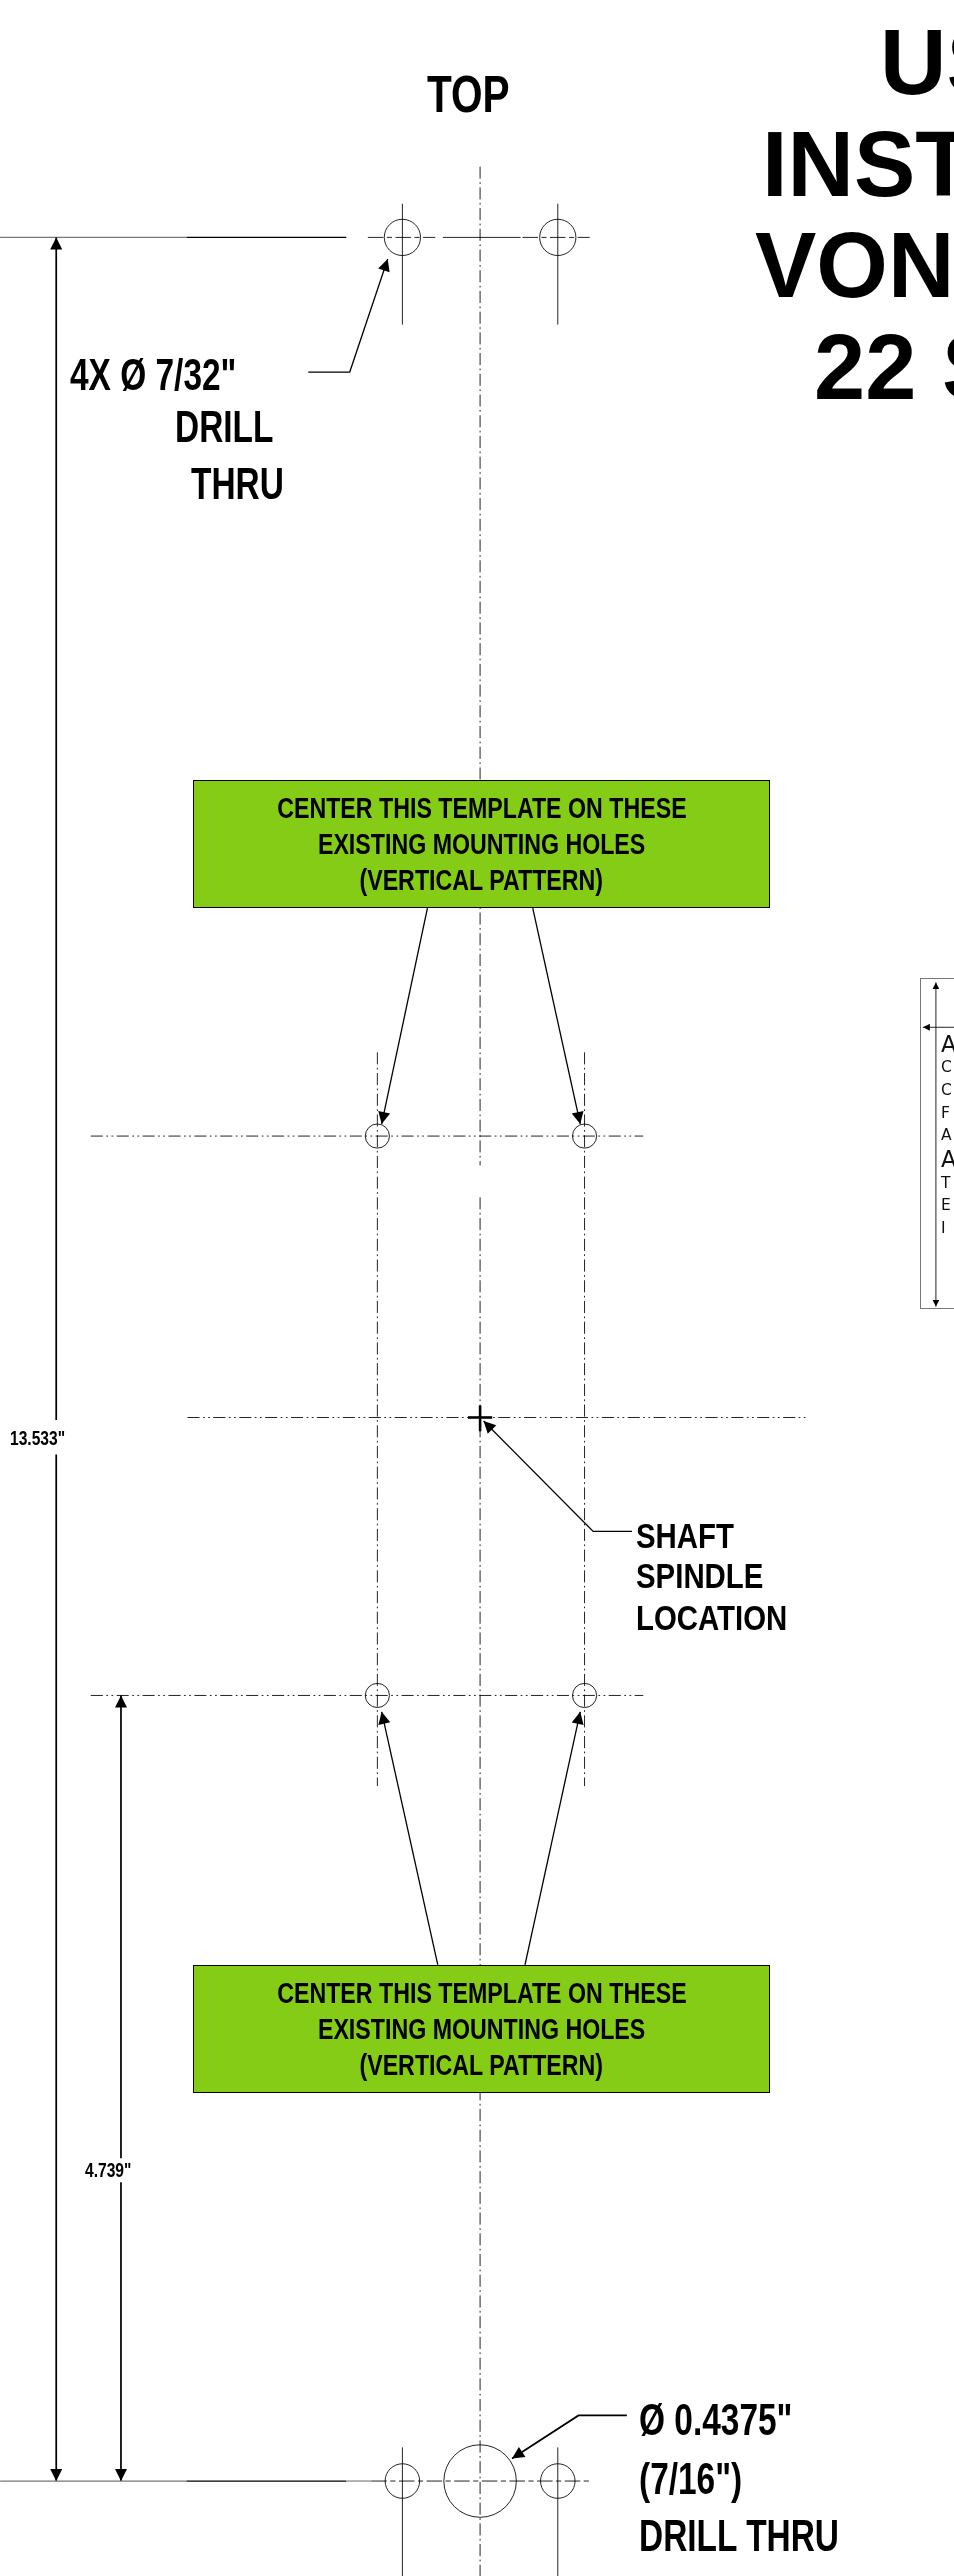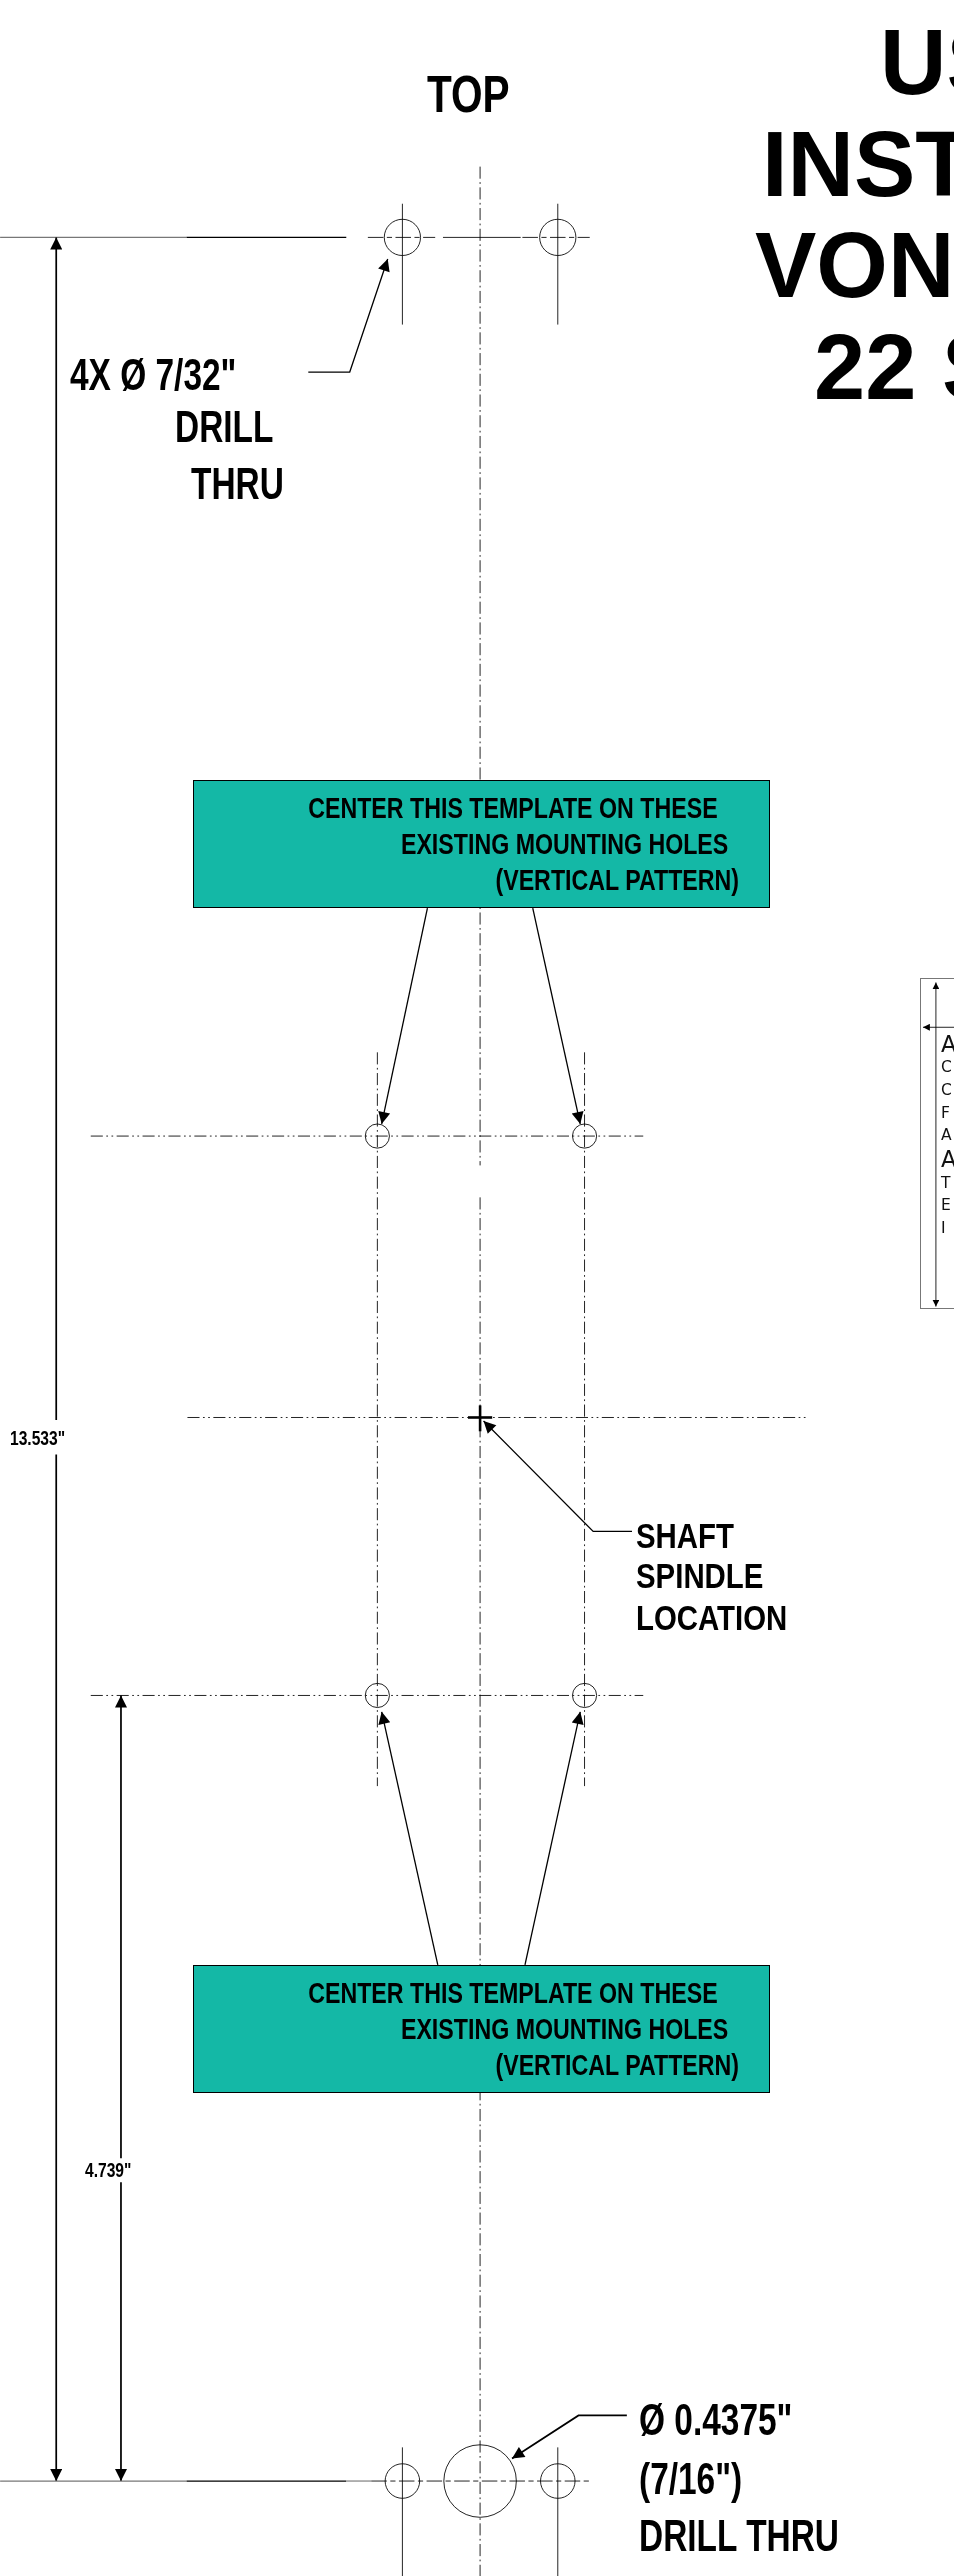--- a/index.html
+++ b/index.html
@@ -6,22 +6,22 @@
   body { width:955px; height:2576px; position:relative; overflow:hidden;
          font-family:"Liberation Sans", "DejaVu Sans", sans-serif; color:#000; }
   svg.drawing { position:absolute; left:0; top:0; }
   .t { position:absolute; font-weight:bold; white-space:nowrap; line-height:1; color:#000; }
   .title { font-size:92px; }
   .top-label { font-size:52px; transform:scaleX(0.78); transform-origin:left top; }
   .note-big { font-size:44px; transform:scaleX(0.76); transform-origin:left top; }
   .shaft { font-size:35px; transform:scaleX(0.84); transform-origin:left top; }
   .dim { font-size:20px; transform:scaleX(0.78); transform-origin:left top; }
   .callout {
-    position:absolute; border:1.7px solid #000; background:#14b8a6; box-sizing:border-box;
-    display:flex; flex-direction:column; align-items:flex-end; justify-content:center;
+    position:absolute; border:1.7px solid #000; background:#84cc16; box-sizing:border-box;
+    display:flex; flex-direction:column; align-items:center; justify-content:center;
   }
   .callout .ln { font-weight:bold; font-size:29px; line-height:36px; white-space:nowrap;
                  transform:scaleX(0.80); }
   .side-table { position:absolute; left:920px; top:978px; width:52px; height:331px;
                 border:0.9px solid #777; border-right:none; box-sizing:border-box; }
   .side-table .row { position:absolute; left:20px; font-family:"DejaVu Sans", sans-serif;
                      font-size:15.5px; line-height:1; color:#111; }
   .side-table .row.big { font-size:22.4px; }
 </style>
 </head>

